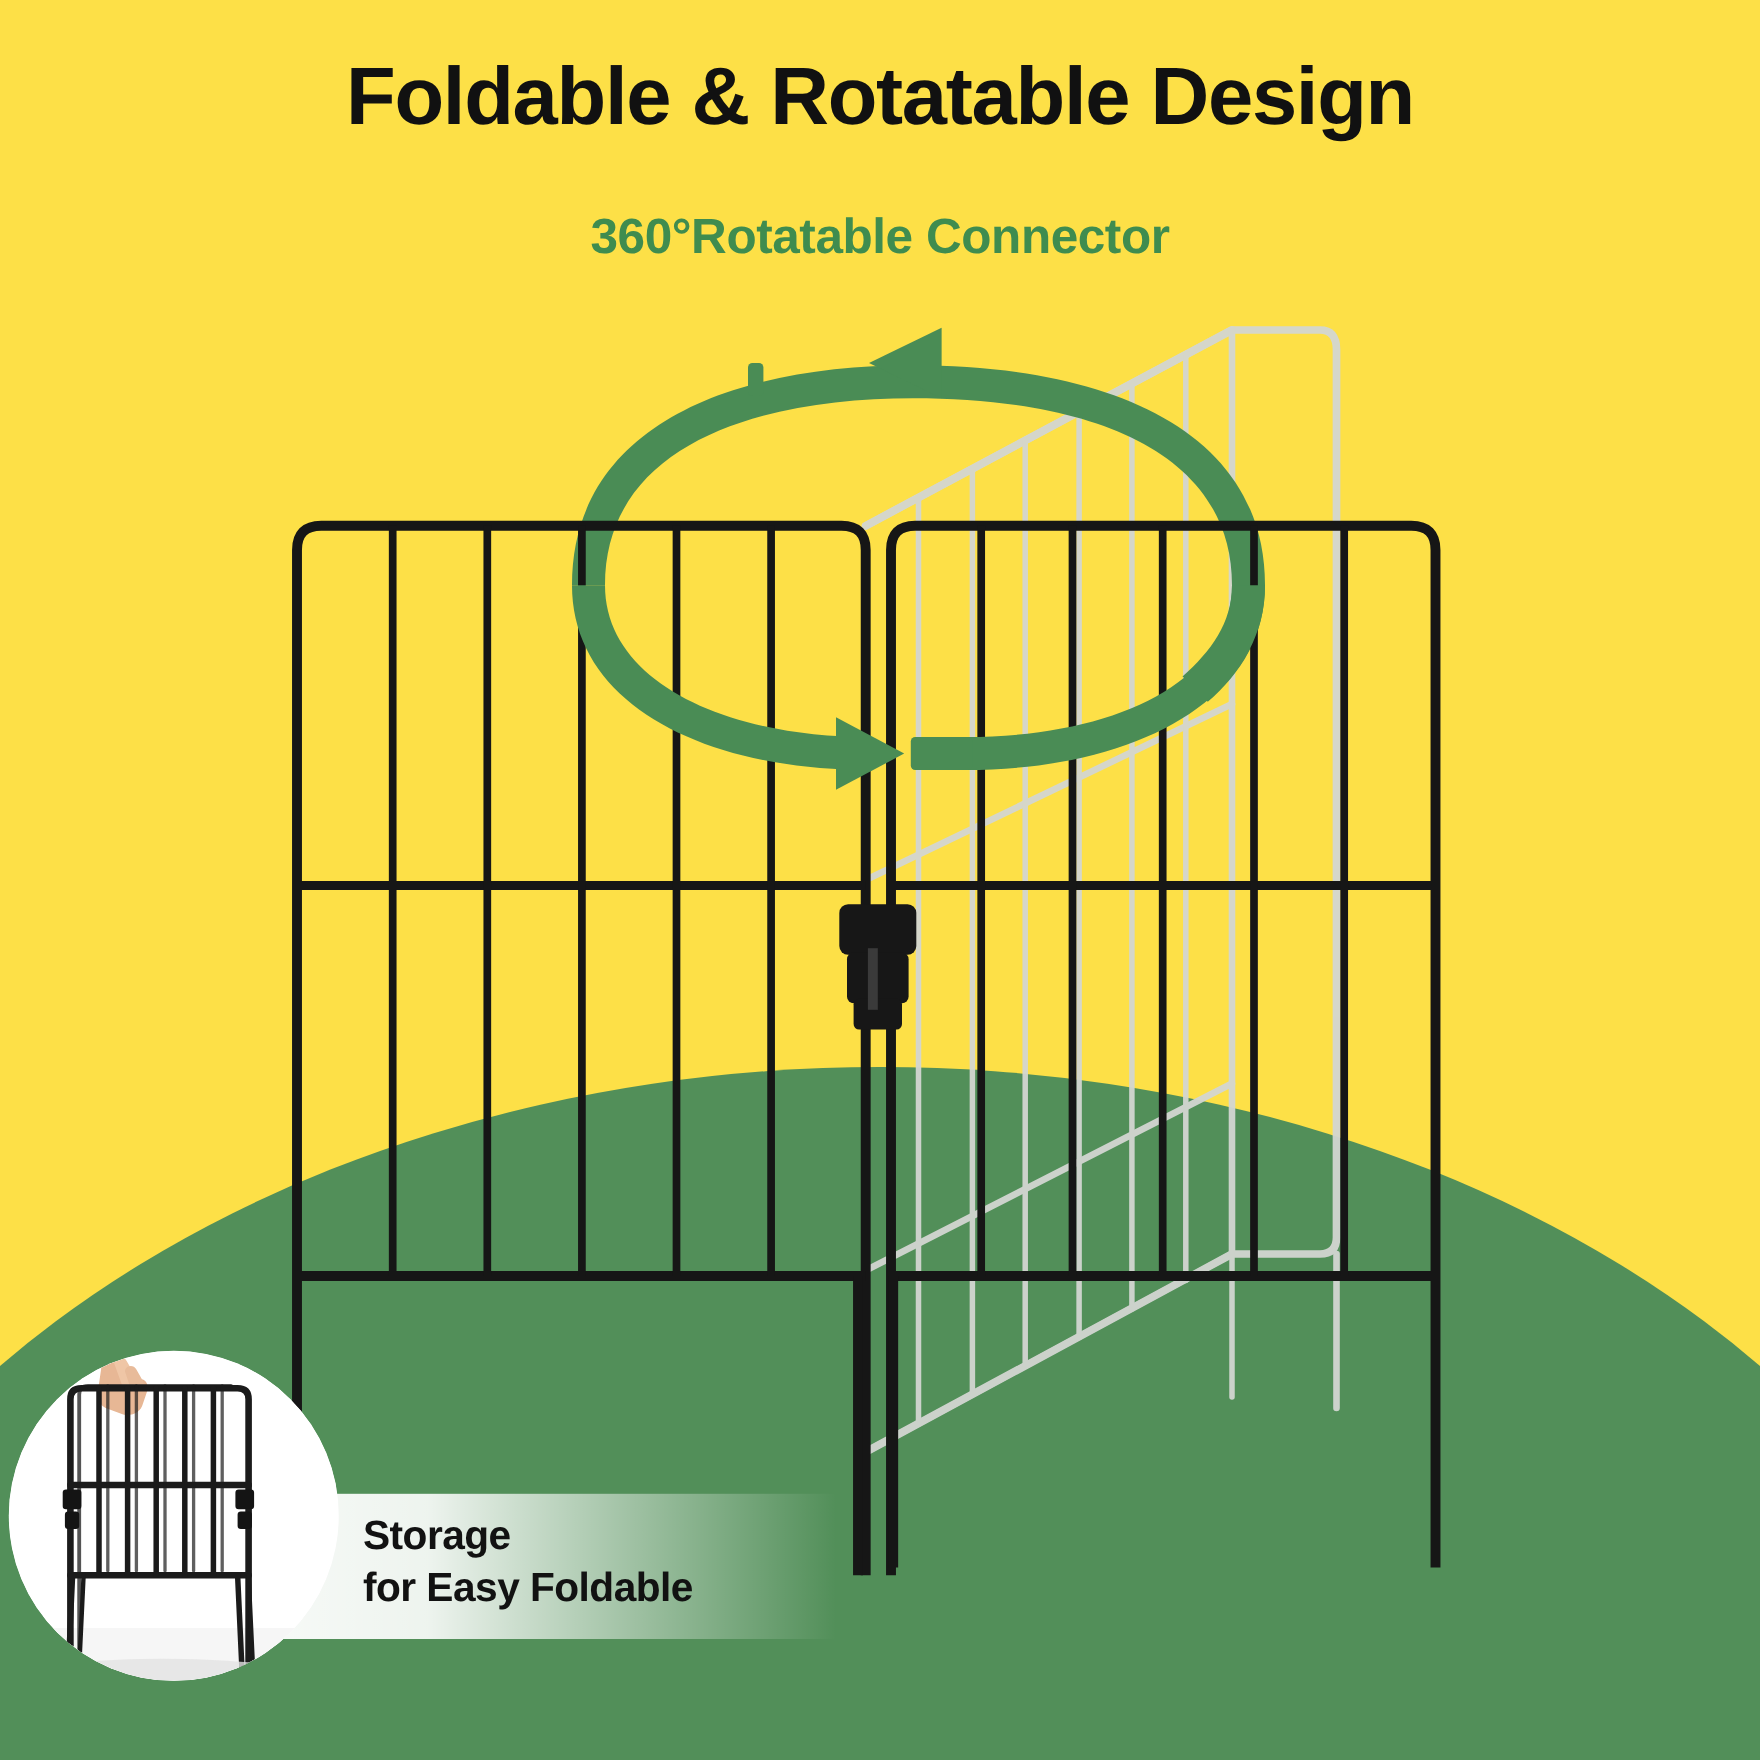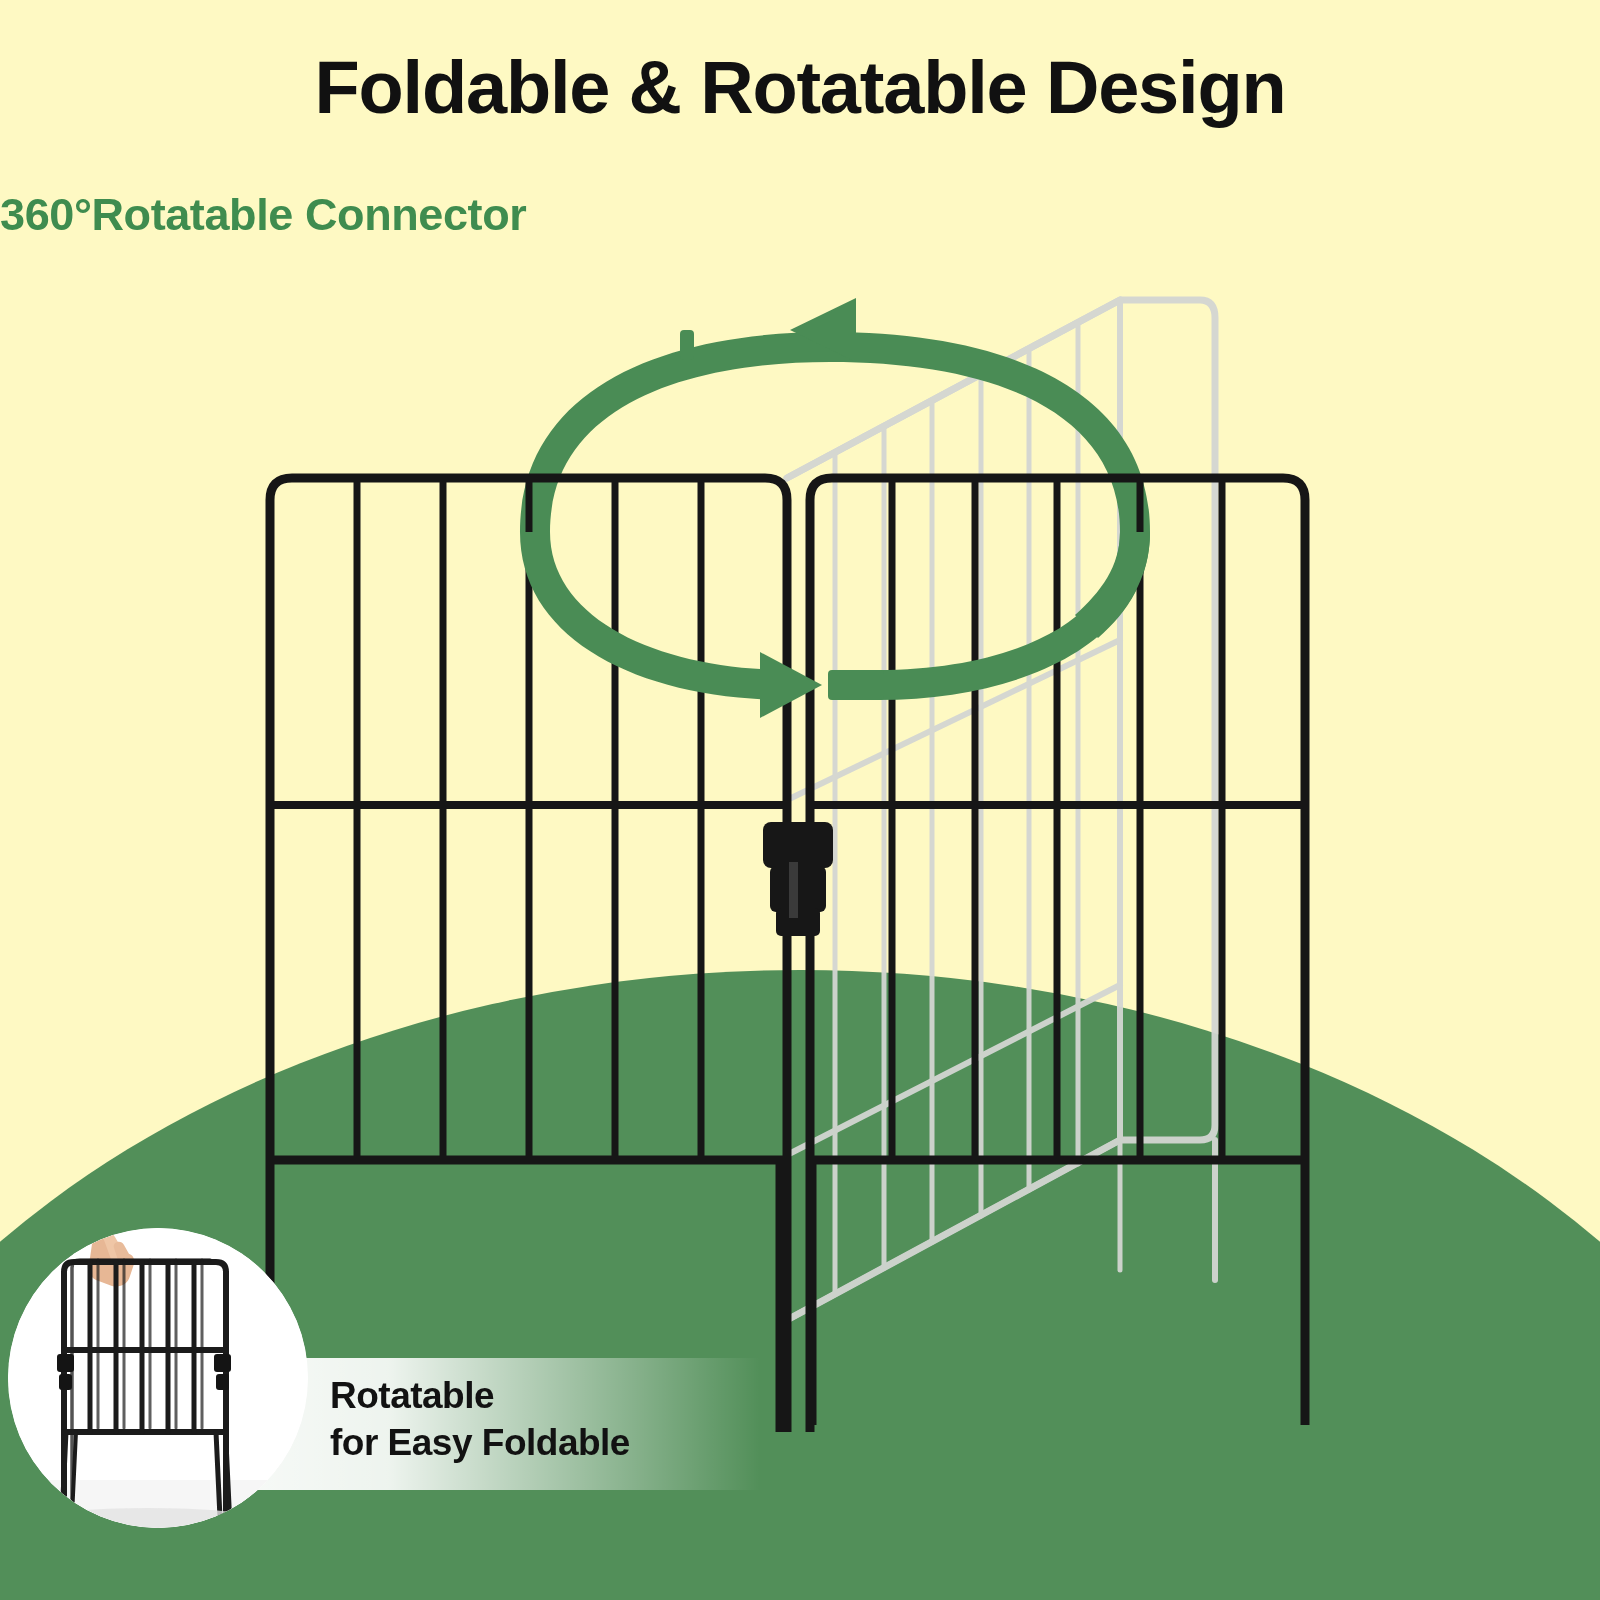--- a/index.html
+++ b/index.html
@@ -6,21 +6,21 @@
   html, body {
     margin: 0;
     padding: 0;
     background: #ffffff;
   }
   #stage {
     position: relative;
     width: 1600px;
     height: 1600px;
     overflow: hidden;
-    background: #fef9c3;
+    background: #fde047;
     font-family: "Liberation Sans", "DejaVu Sans", sans-serif;
   }
 
   
   .title {
     position: absolute;
     left: 0;
     top: 48px;
     width: 1600px;
     text-align: center;
@@ -29,21 +29,21 @@
     font-weight: 700;
     letter-spacing: -1.2px;
     color: #111111;
     white-space: nowrap;
   }
   .subtitle {
     position: absolute;
     left: 0;
     top: 190px;
     width: 1600px;
-    text-align: left;
+    text-align: center;
     font-size: 45px;
     line-height: 1.1;
     font-weight: 700;
     letter-spacing: -0.4px;
     color: #3f8c4f;
     white-space: nowrap;
   }
 
   
   .layer {
@@ -253,17 +253,17 @@
           <rect x="206" y="126" width="17" height="18" rx="3"></rect>
           <rect x="208" y="146" width="13" height="16" rx="3"></rect>
         </g>
 
         <ellipse cx="140" cy="290" rx="105" ry="10" fill="#e3e3e3" opacity="0.8"></ellipse>
       </g>
     </svg>
   </div>
 
   <div class="inset-caption">
-    <span>Rotatable</span>
+    <span>Storage</span>
     <span>for Easy Foldable</span>
   </div>
 
 </div>
 
 </body></html>

